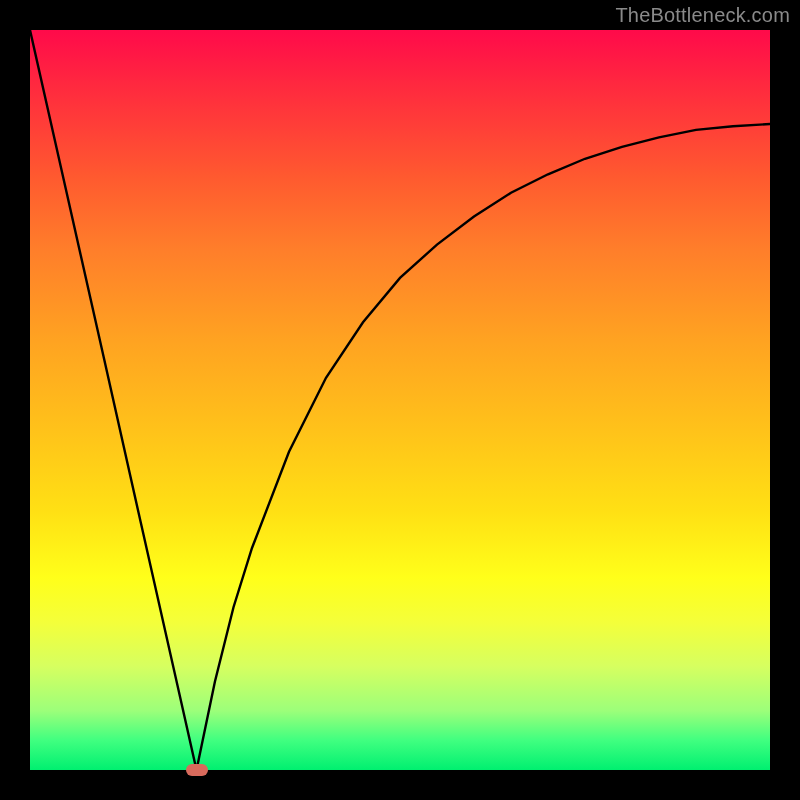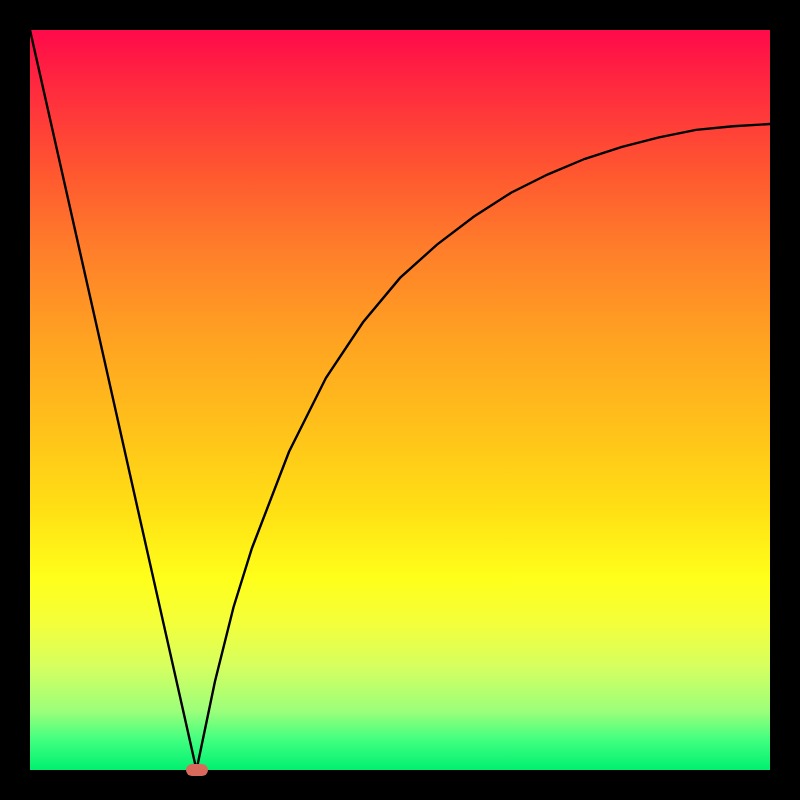--- a/index.html
+++ b/index.html
@@ -62,20 +62,21 @@
     font-size: 20px;
     font-family: Arial, Helvetica, sans-serif;
     letter-spacing: 0.2px;
   }
 </style>
 </head>
 <body>
 
 <div class="frame">
 
+  <div class="watermark">TheBottleneck.com</div>
 
   <div class="plot-area">
     <svg class="curve" viewBox="0 0 740 740" preserveAspectRatio="none">
       <path id="curve-path" fill="none" stroke="#000" stroke-width="2.4" stroke-linecap="round" d="M0.00 0.00 L37.00 164.28 L74.00 328.56 L111.00 493.58 L148.00 657.86 L166.50 740.00 L185.00 651.20 L203.50 577.20 L222.00 518.00 L259.00 421.80 L296.00 347.80 L333.00 292.30 L370.00 247.90 L407.00 214.60 L444.00 186.48 L481.00 162.80 L518.00 144.30 L555.00 128.76 L592.00 116.92 L629.00 107.30 L666.00 99.90 L703.00 96.20 L740.00 93.98"></path>
     </svg>
     <div id="min-marker" class="marker" style="left: 166.5px; top: 740px; background: rgb(216, 106, 92);"></div>
   </div>
 
 </div>
 

